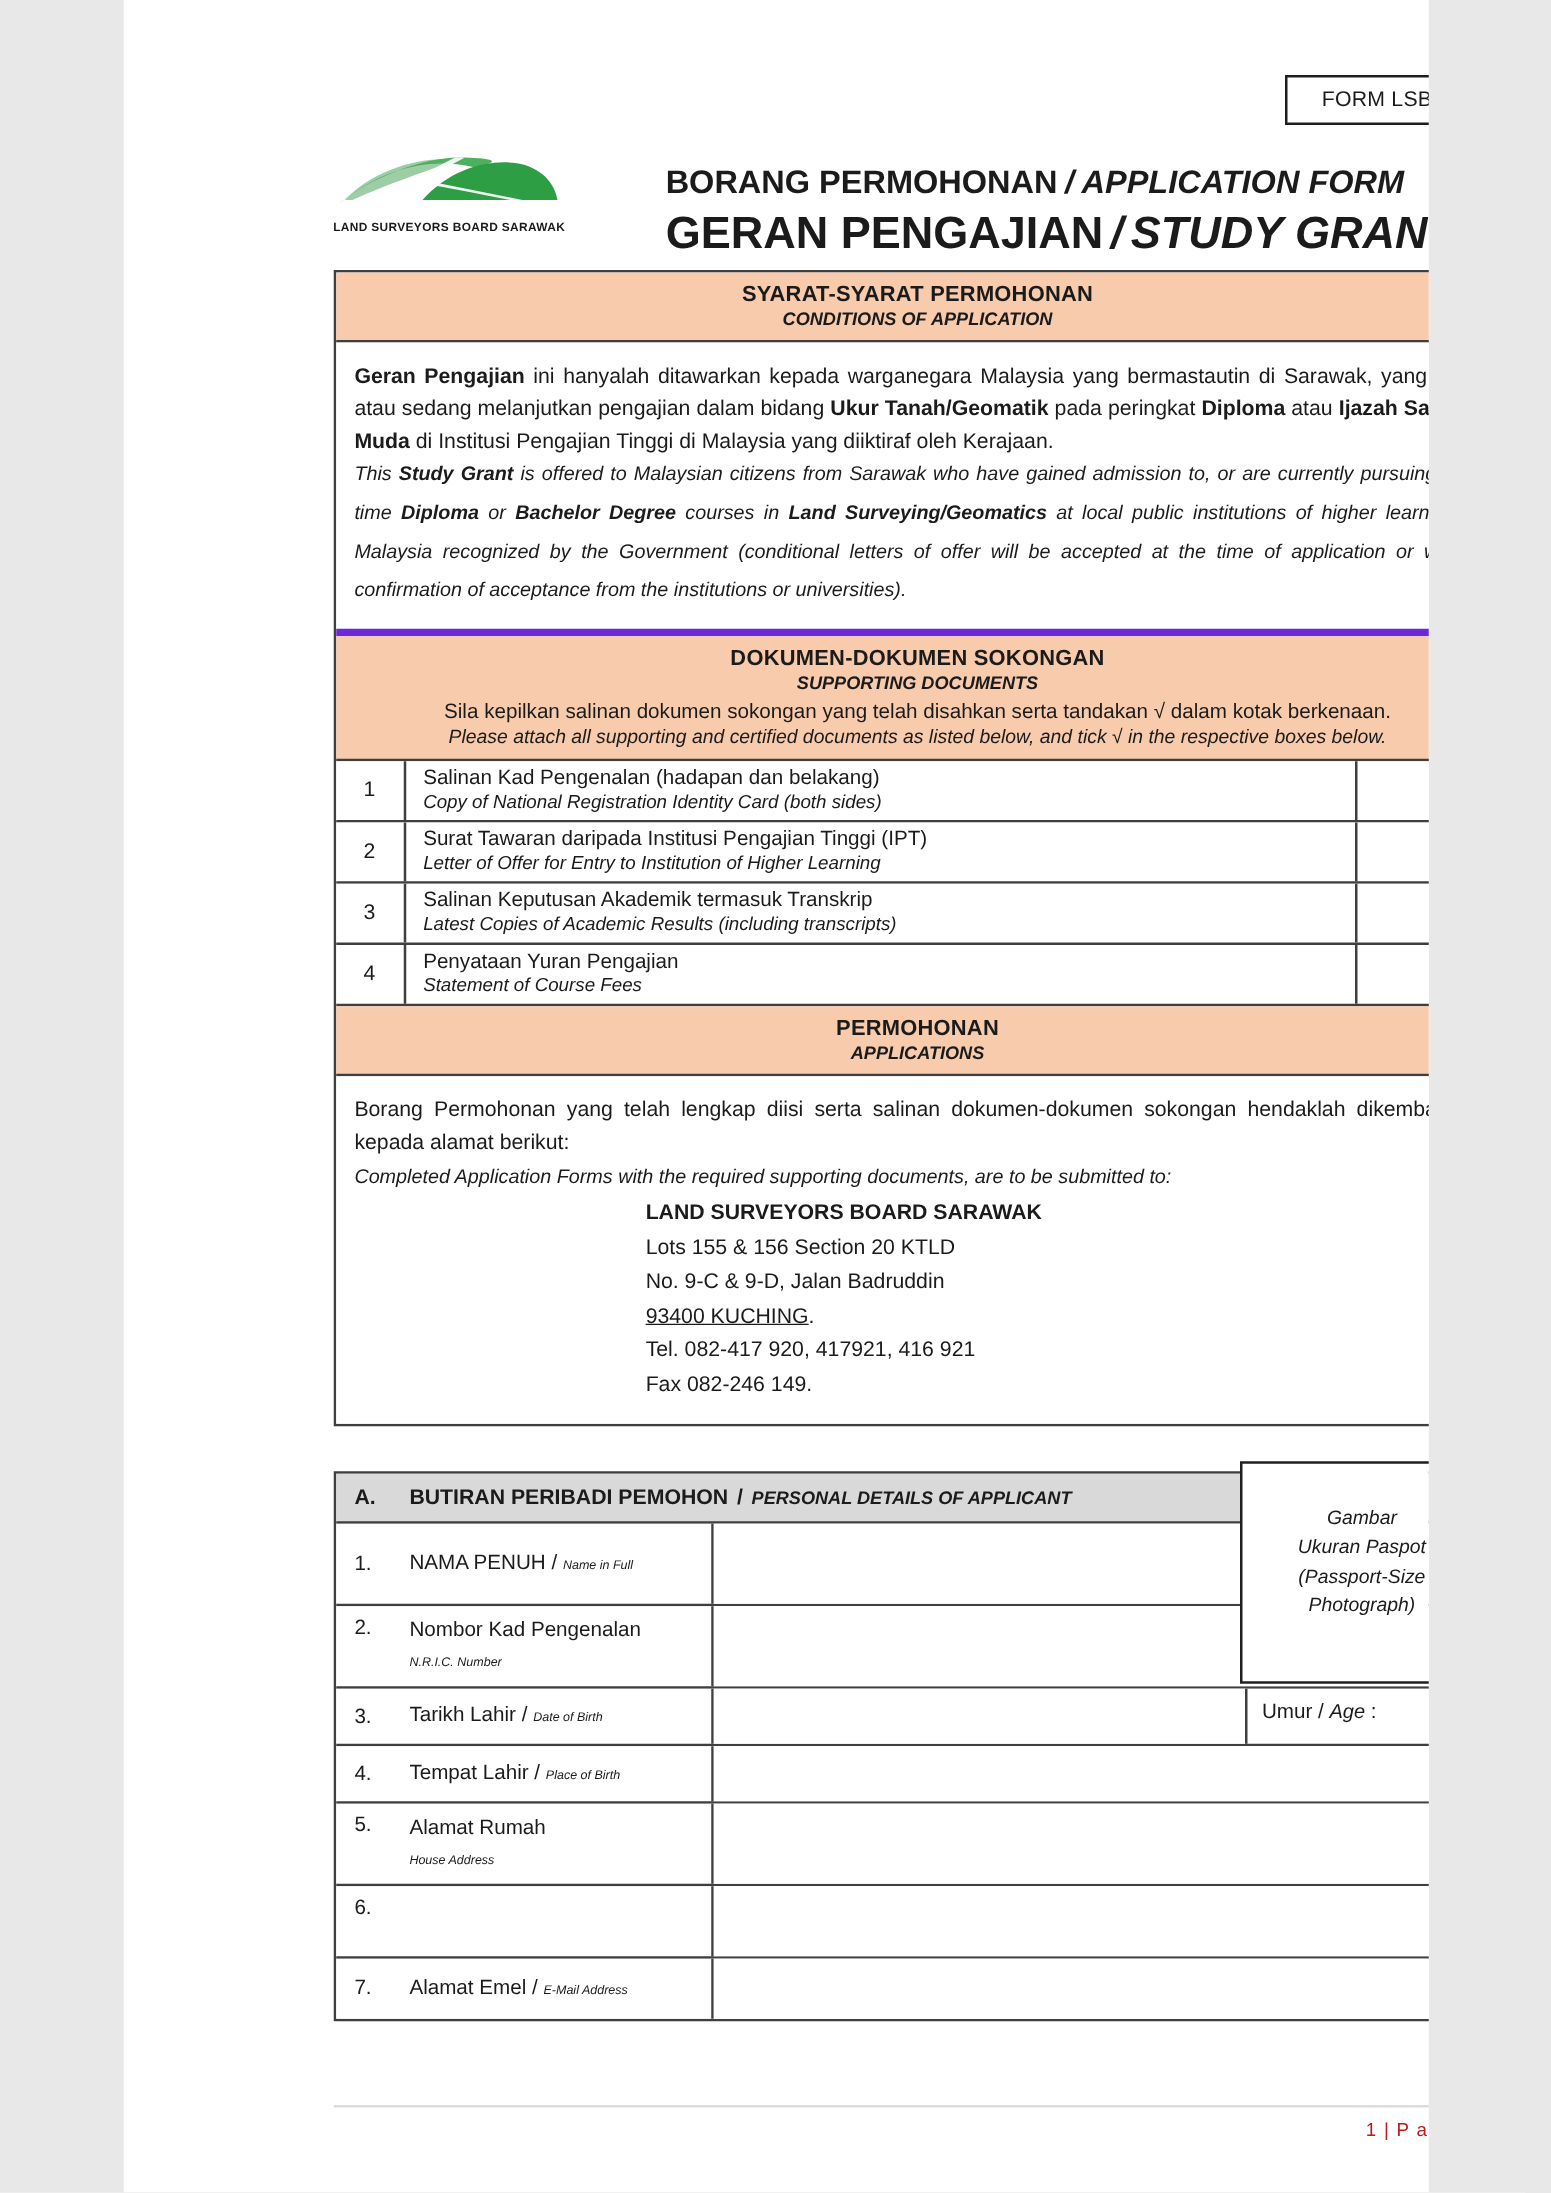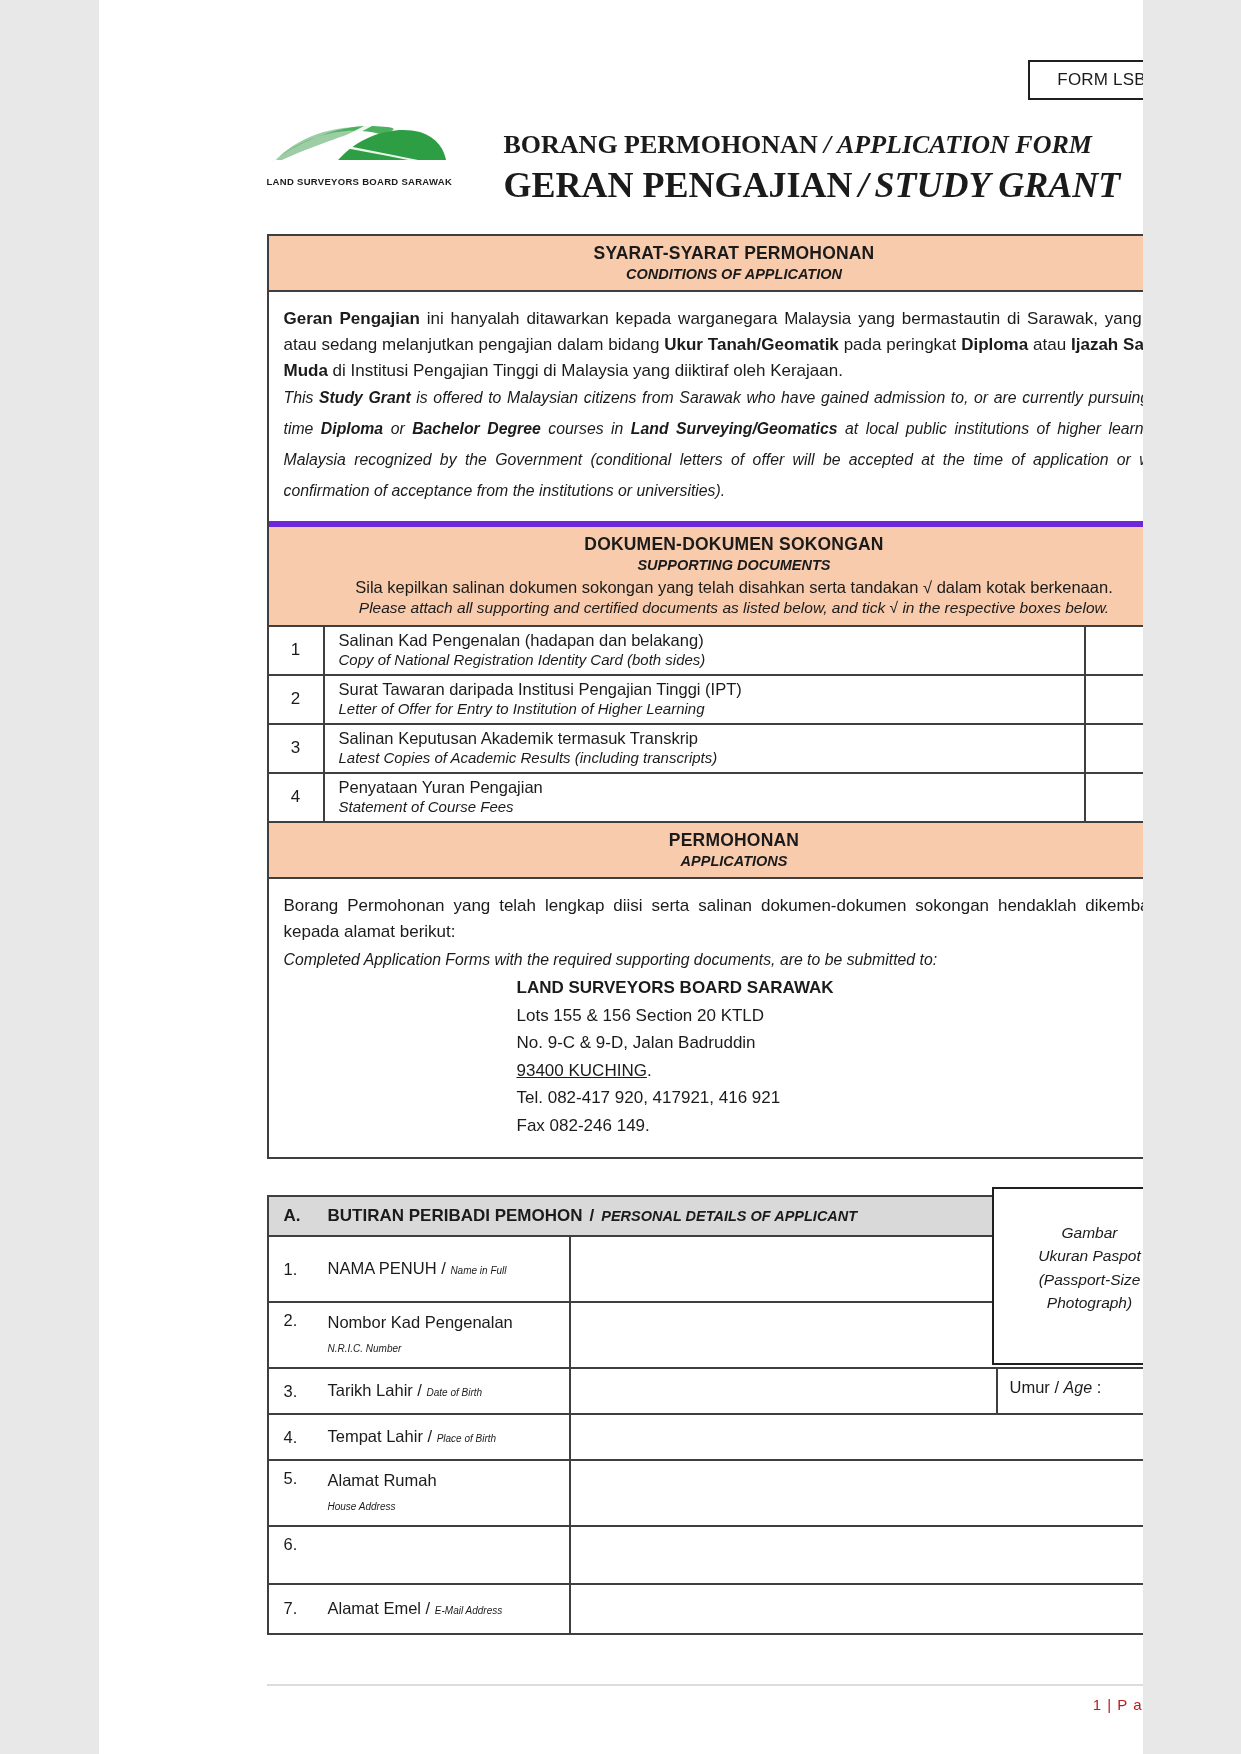--- a/index.html
+++ b/index.html
@@ -12,27 +12,27 @@
   
   .form-code-box {
     position:absolute; left:929px; top:60px; width:231px; height:40px;
     border:2px solid #1f1f1f; display:flex; align-items:center; justify-content:center;
     font-size:17px; letter-spacing:.2px;
   }
   
   .header { position:absolute; left:168px; top:118px; display:flex; }
   .logo-wrap { width:182px; text-align:center; }
   .logo-caption { font-size:9.5px; font-weight:bold; letter-spacing:.3px; margin-top:2px; white-space:nowrap; }
-  .titles { margin-left:55px; padding-top:12px;font-family:Liberation Serif, serif; }
+  .titles { margin-left:84px; padding-top:12px; }
   .title-l1 { font-size:26px; font-weight:bold; white-space:nowrap; }
   .title-l2 { font-size:36px; font-weight:bold; margin-top:4px; white-space:nowrap; }
   .title-en { font-style:italic; }
   .title-sep { margin:0 6px; }
   
-  .main-col { position:absolute; left:168px; top:234px; width:935px; }
+  .main-col { position:absolute; left:168px; top:216px; width:935px; }
   .big-table { border:2px solid #3f3f3f; }
   .band { background:#F8CBAD; text-align:center; padding:7px 8px 8px; border-bottom:2px solid #3f3f3f; }
   .band-t1 { font-size:17.5px; font-weight:bold; letter-spacing:.2px; }
   .band-t2 { font-size:14.5px; font-weight:bold; font-style:italic; margin-top:2px; }
   .band-instr-ms { font-size:16.5px; margin-top:5px; }
   .band-instr-en { font-size:15.5px; font-style:italic; margin-top:2px; }
   .sect-body { padding:8px 15px 14px; border-bottom:6px solid #6d28d9; background:#fff; }
   .p-ms { font-size:17px; line-height:1.52; text-align:justify; margin-top:6px; }
   .p-en { font-size:15.8px; line-height:1.95; text-align:justify; font-style:italic; }
   .rich b, .p-ms b, .p-en b { font-weight:bold; }

